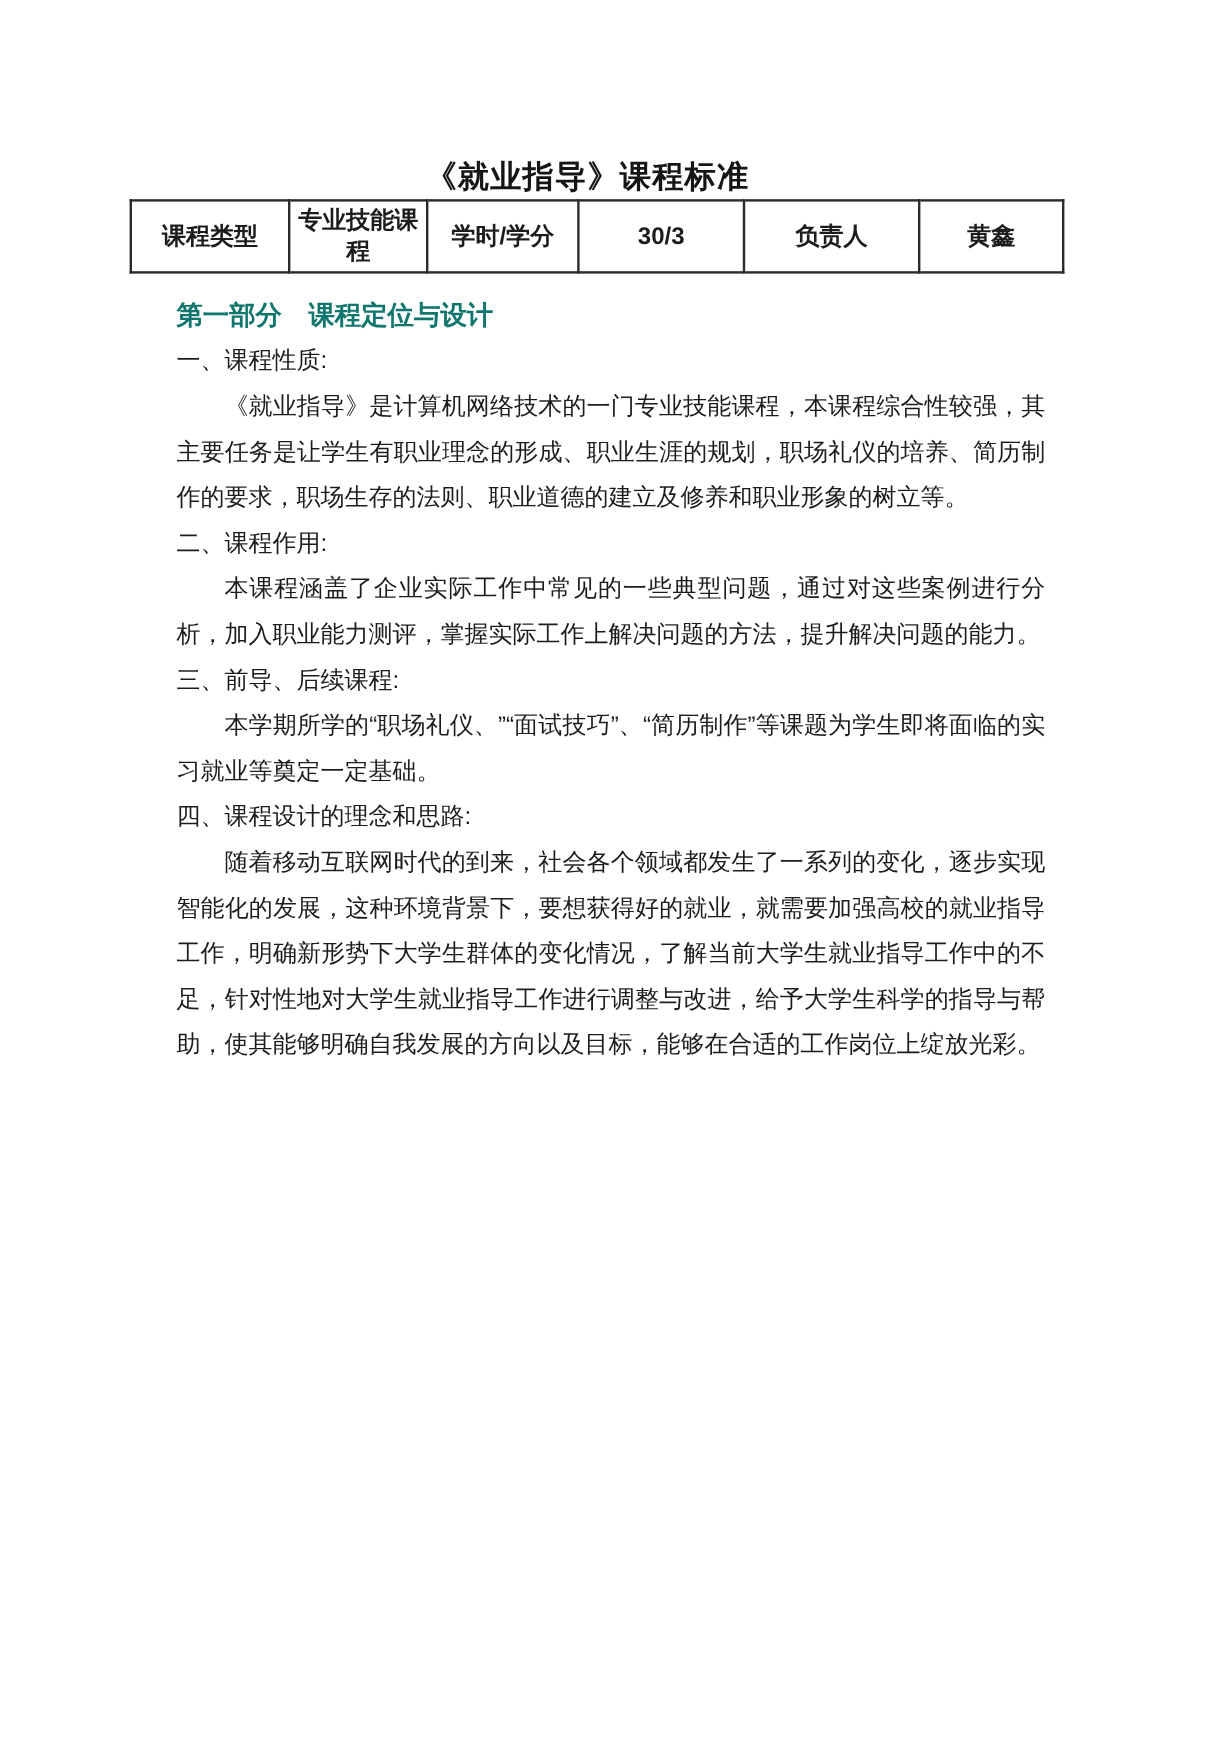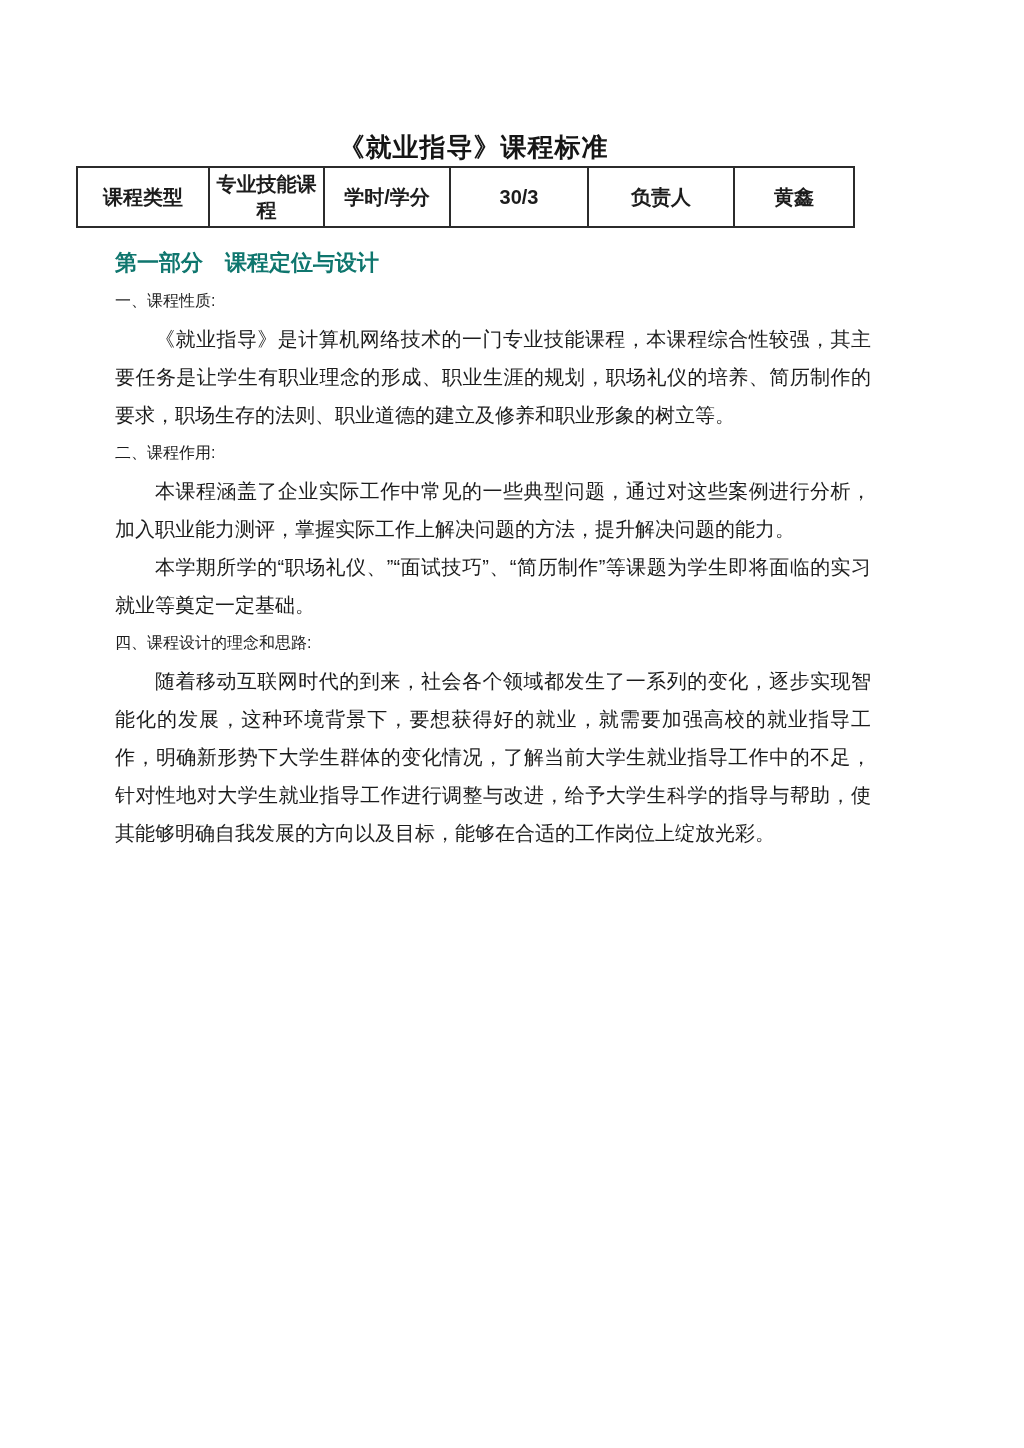--- a/index.html
+++ b/index.html
@@ -7,21 +7,21 @@
     padding: 0;
     background: #ffffff;
   }
   .page {
     position: relative;
     width: 1024px;
     height: 1448px;
     background: #ffffff;
     overflow: hidden;
     box-sizing: border-box;
-    padding: 130px 153px 0 76px;
+    padding: 130px 153px 0 108px;
     font-family: "Liberation Sans", "DejaVu Sans", sans-serif;
     color: #1c1c1c;
   }
   .doc-title {
     margin: 0 0 2px 0;
     font-size: 26px;
     line-height: 34px;
     font-weight: 700;
     text-align: center;
     letter-spacing: 1px;
@@ -60,21 +60,21 @@
     margin: 0;
     font-size: 22px;
     line-height: 38px;
     font-weight: 700;
     color: #0f766e;
   }
   .part-1 { margin-top: 16px; margin-left: 39px; }
   .part-1 h2.part-heading { text-indent: 0; }
   .sub-heading {
     margin: 0;
-    font-size: 16px;
+    font-size: 20px;
     line-height: 38px;
     font-weight: 400;
   }
   p.para {
     margin: 0;
     text-align: justify;
     text-indent: 2em;
     font-size: 20px;
     line-height: 38px;
     word-break: break-all;
@@ -109,20 +109,21 @@
       <p class="sub-heading">一、课程性质:</p>
       <p class="para">《就业指导》是计算机网络技术的一门专业技能课程，本课程综合性较强，其主要任务是让学生有职业理念的形成、职业生涯的规划，职场礼仪的培养、简历制作的要求，职场生存的法则、职业道德的建立及修养和职业形象的树立等。</p>
     </div>
 
     <div>
       <p class="sub-heading">二、课程作用:</p>
       <p class="para">本课程涵盖了企业实际工作中常见的一些典型问题，通过对这些案例进行分析，加入职业能力测评，掌握实际工作上解决问题的方法，提升解决问题的能力。</p>
     </div>
 
     <div>
+      <p class="sub-heading">三、前导、后续课程:</p>
       <p class="para">本学期所学的“职场礼仪、”“面试技巧”、“简历制作”等课题为学生即将面临的实习就业等奠定一定基础。</p>
     </div>
 
     <div>
       <p class="sub-heading">四、课程设计的理念和思路:</p>
       <p class="para">随着移动互联网时代的到来，社会各个领域都发生了一系列的变化，逐步实现智能化的发展，这种环境背景下，要想获得好的就业，就需要加强高校的就业指导工作，明确新形势下大学生群体的变化情况，了解当前大学生就业指导工作中的不足，针对性地对大学生就业指导工作进行调整与改进，给予大学生科学的指导与帮助，使其能够明确自我发展的方向以及目标，能够在合适的工作岗位上绽放光彩。</p>
     </div>
   </div>
 
 

